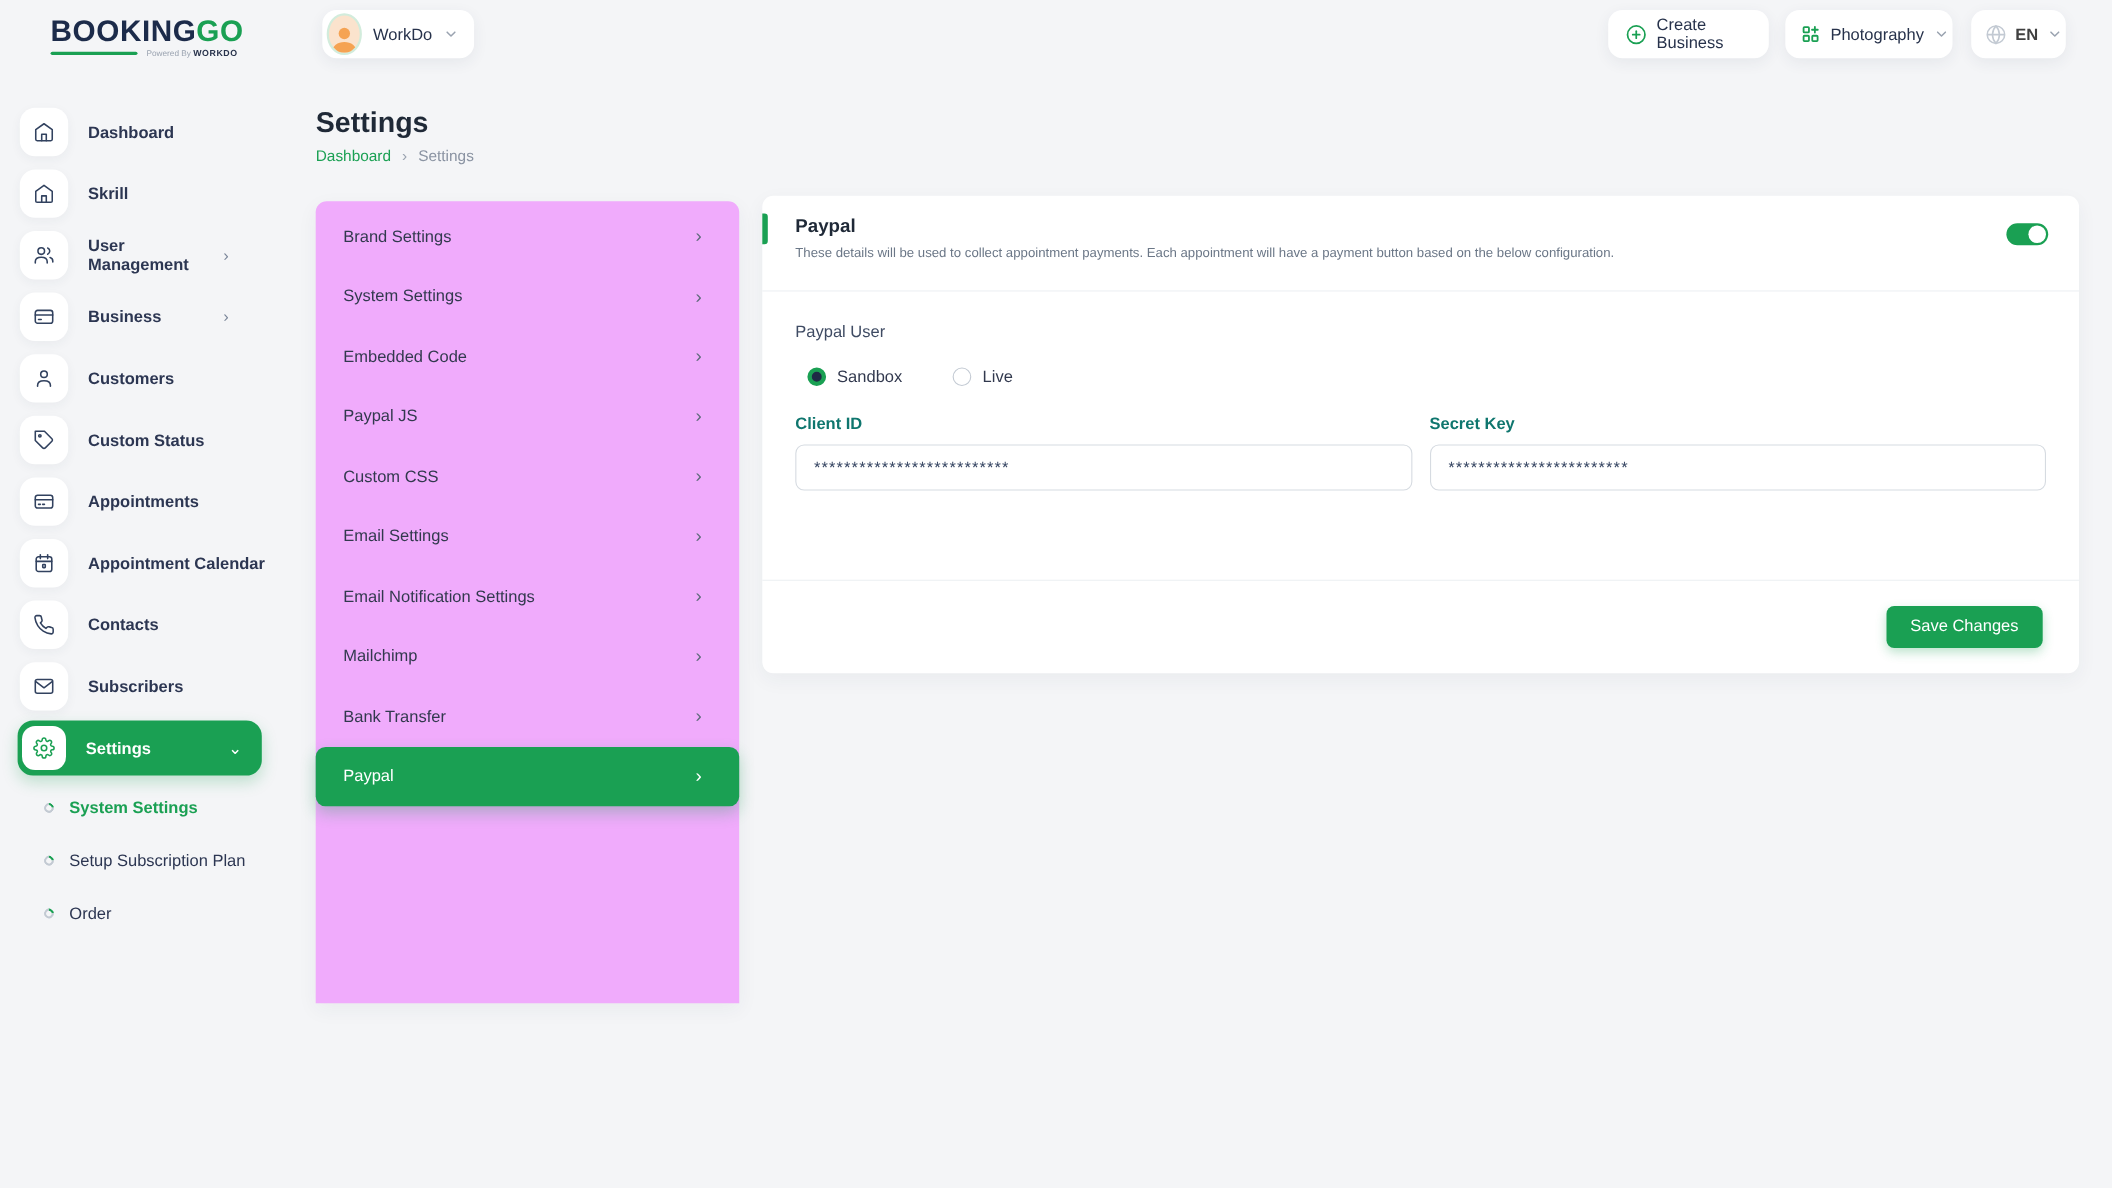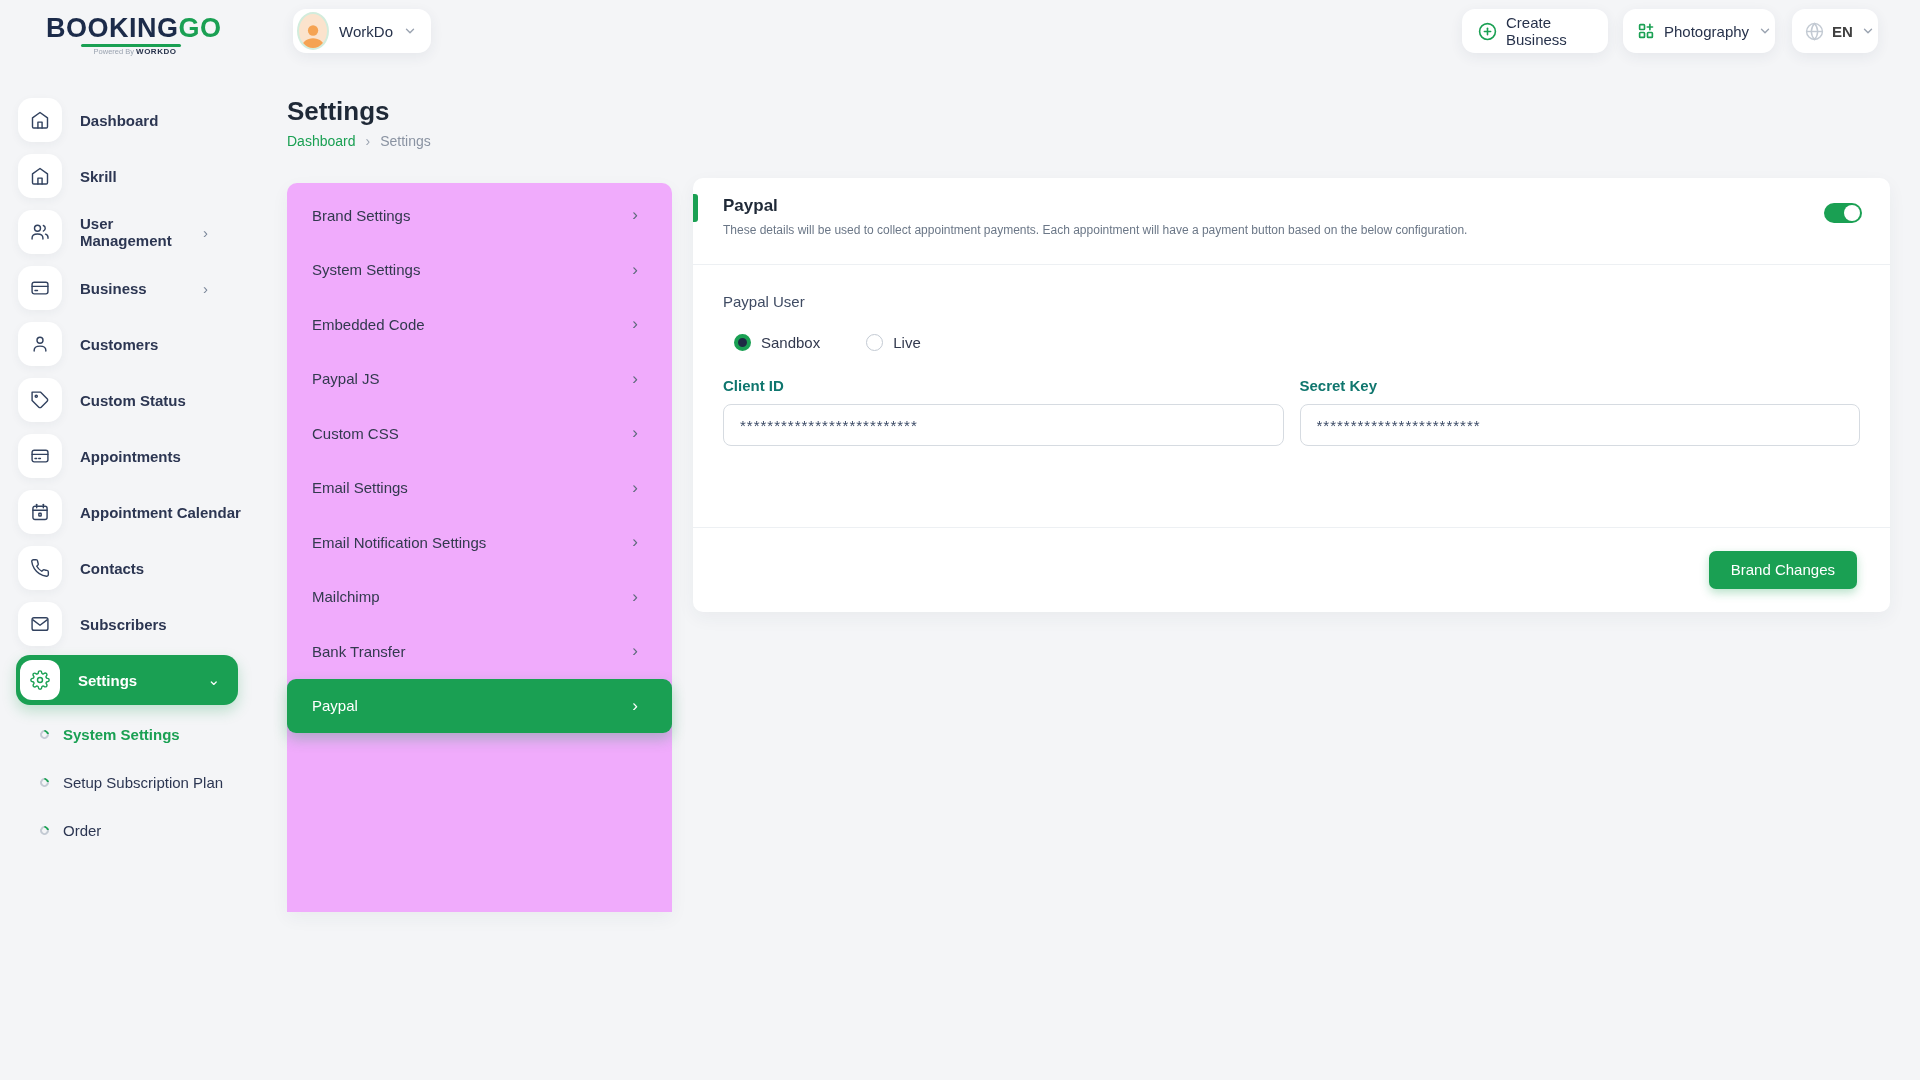--- a/index.html
+++ b/index.html
@@ -11,21 +11,21 @@
     overflow:hidden;
   }
   .app { position:relative; width:1920px; height:912px; }
 
   
   .topbar { position:absolute; top:0; left:0; width:1920px; height:62px; }
   .logo { position:absolute; left:46px; top:14px; width:170px; }
   .logo-text { font-size:27px; font-weight:800; letter-spacing:.5px; line-height:28px; }
   .logo-primary { color:#1c2b4a; }
   .logo-accent { color:#1aa053; }
-  .logo-sub { display:flex; align-items:center; margin-top:2px;flex-direction:column; }
+  .logo-sub { display:flex; align-items:center; margin-top:2px; }
   .logo-underline { height:3px; width:100px; background:#1aa053; border-radius:2px; }
   .logo-powered { margin-left:8px; font-size:7.5px; color:#9aa3b0; white-space:nowrap; }
   .logo-powered b { color:#27324b; font-size:8px; letter-spacing:.5px; }
 
   .pill {
     position:absolute; top:9px; height:44px; background:#fff; border-radius:13px;
     display:flex; align-items:center; box-shadow:0 4px 14px rgba(42,54,80,.07);
     font-size:15px; color:#27324b; cursor:pointer;
   }
   .ws-pill { left:293px; width:138px; padding:0 14px 0 4px; gap:10px; }
@@ -437,17 +437,17 @@
           <input type="text" value="**************************" style="">
         </div>
         <div class="field">
           <div class="field-label">Secret Key</div>
           <input type="text" value="************************" style="">
         </div>
       </div>
     </div>
 
     <div class="panel-footer">
-      <button class="save-btn">Brand Changes</button>
+      <button class="save-btn">Save Changes</button>
     </div>
   </section>
 
 </div>
 
 </body></html>

